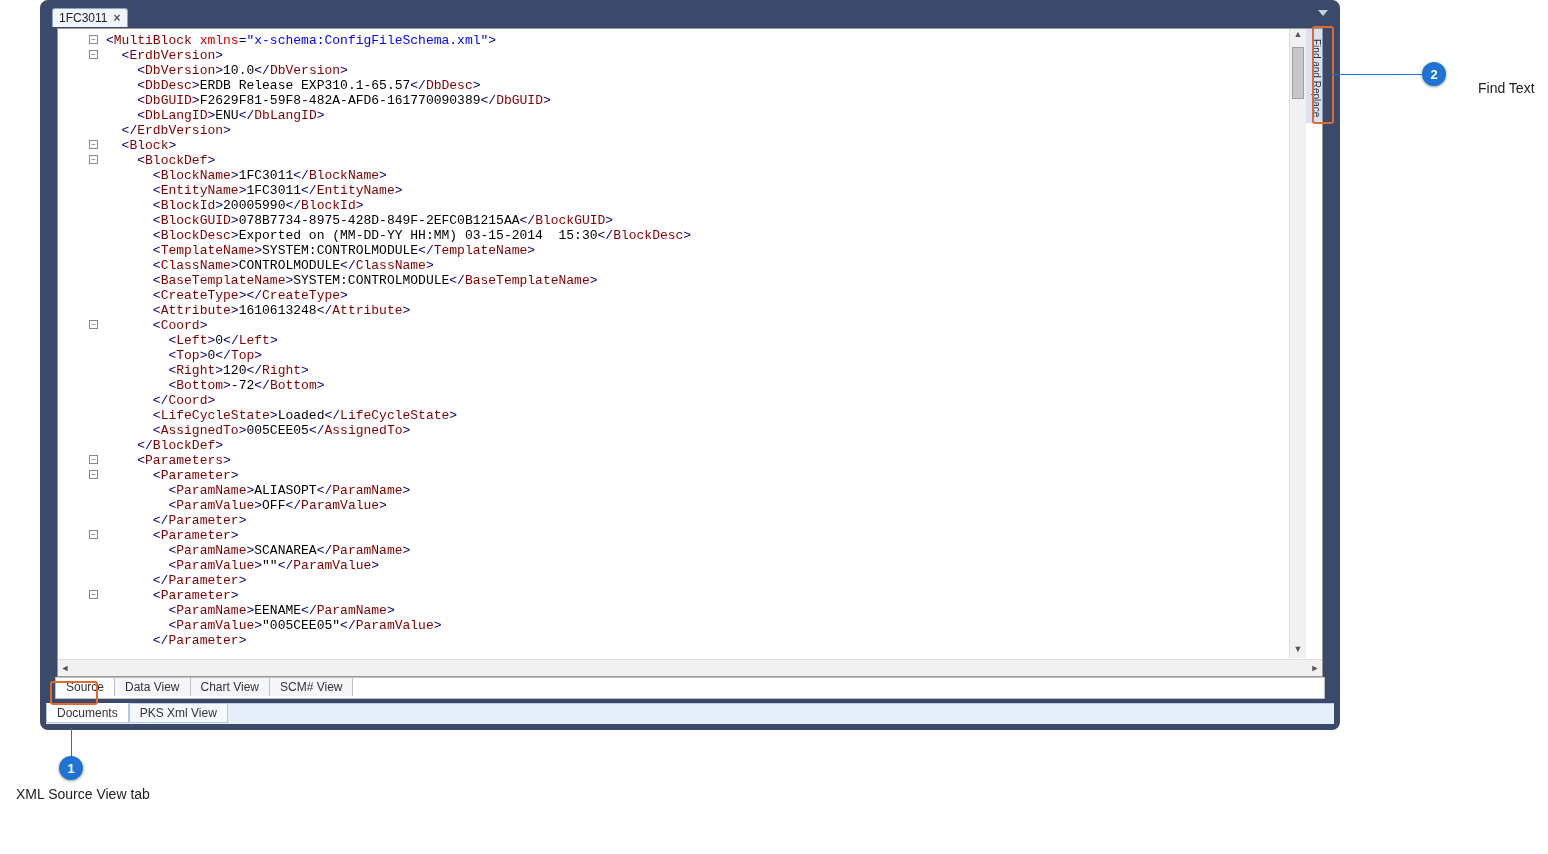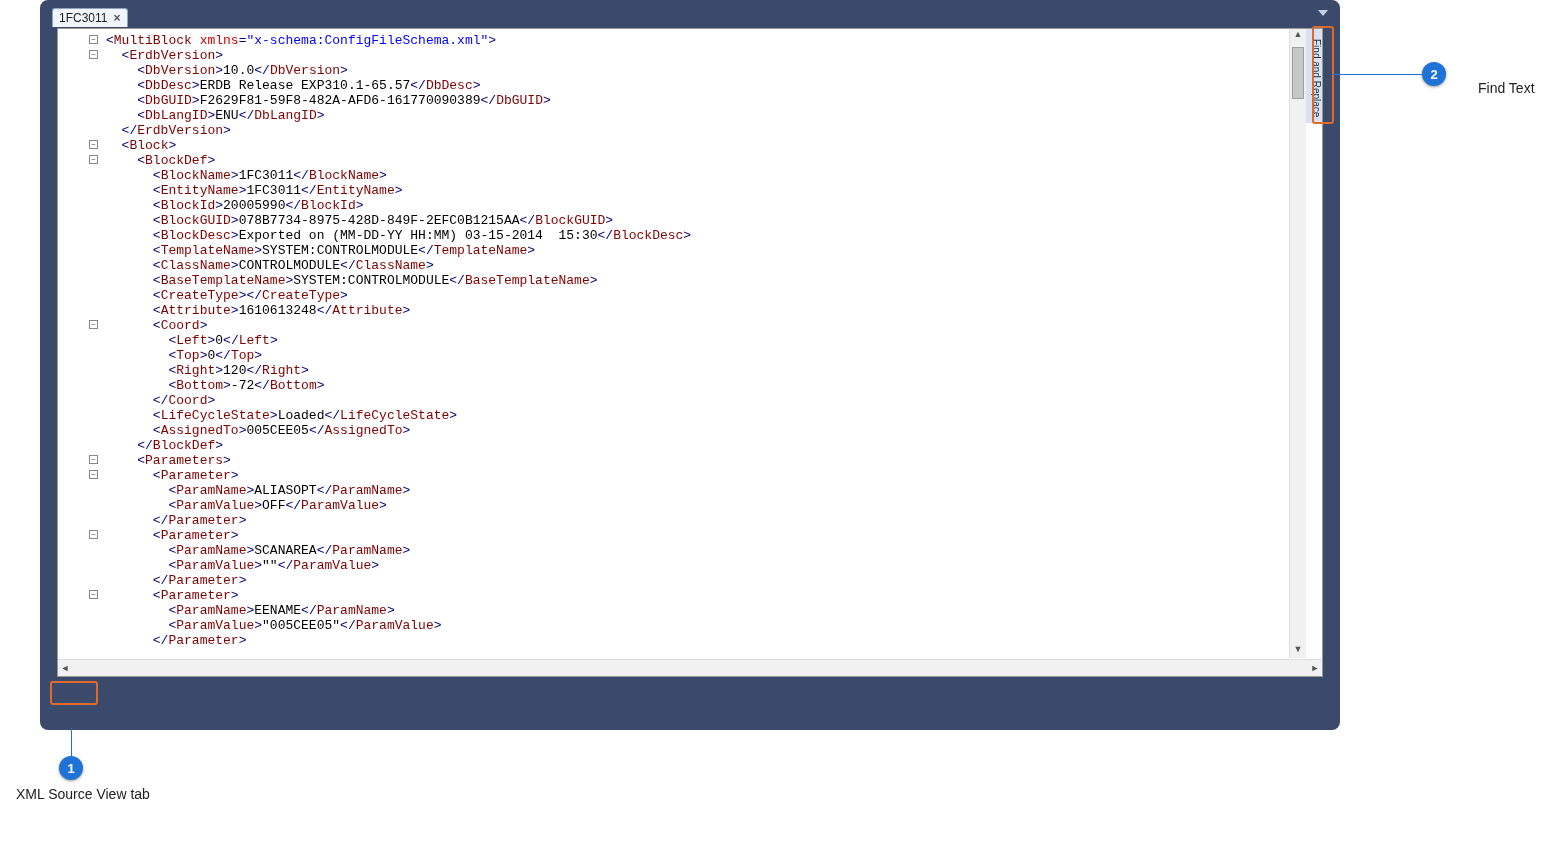--- a/index.html
+++ b/index.html
@@ -320,21 +320,31 @@
         <div class="arrow">▲</div>
         <div class="thumb"></div>
         <div class="arrow" style="position:absolute;bottom:0;width:100%;">▼</div>
       </div>
       <div class="hscroll">
         <div class="arrow left">◄</div>
         <div class="arrow right">►</div>
       </div>
     </div>
 
-
+    <div class="view-tabs" id="viewTabs">
+        <div class="tab active">Source</div>
+        <div class="tab">Data View</div>
+        <div class="tab">Chart View</div>
+        <div class="tab">SCM# View</div>
+      </div>
+
+    <div class="doc-tabs" id="docTabs">
+        <div class="dtab active">Documents</div>
+        <div class="dtab">PKS Xml View</div>
+      </div>
 
   </div>
 </div>
 
 <div class="callout-hl" style="left:1312px; top:26px; width:18px; height:94px;"></div>
 <div class="callout-line" style="left:1332px; top:74px; width:90px; height:1px;"></div>
 <div class="abs" style="left:1422px; top:62px;">
   <span class="callout-num">2</span>
 </div>
 <div class="callout-text" style="left:1454px; top:80px;margin-left:24px;">Find Text</div>

